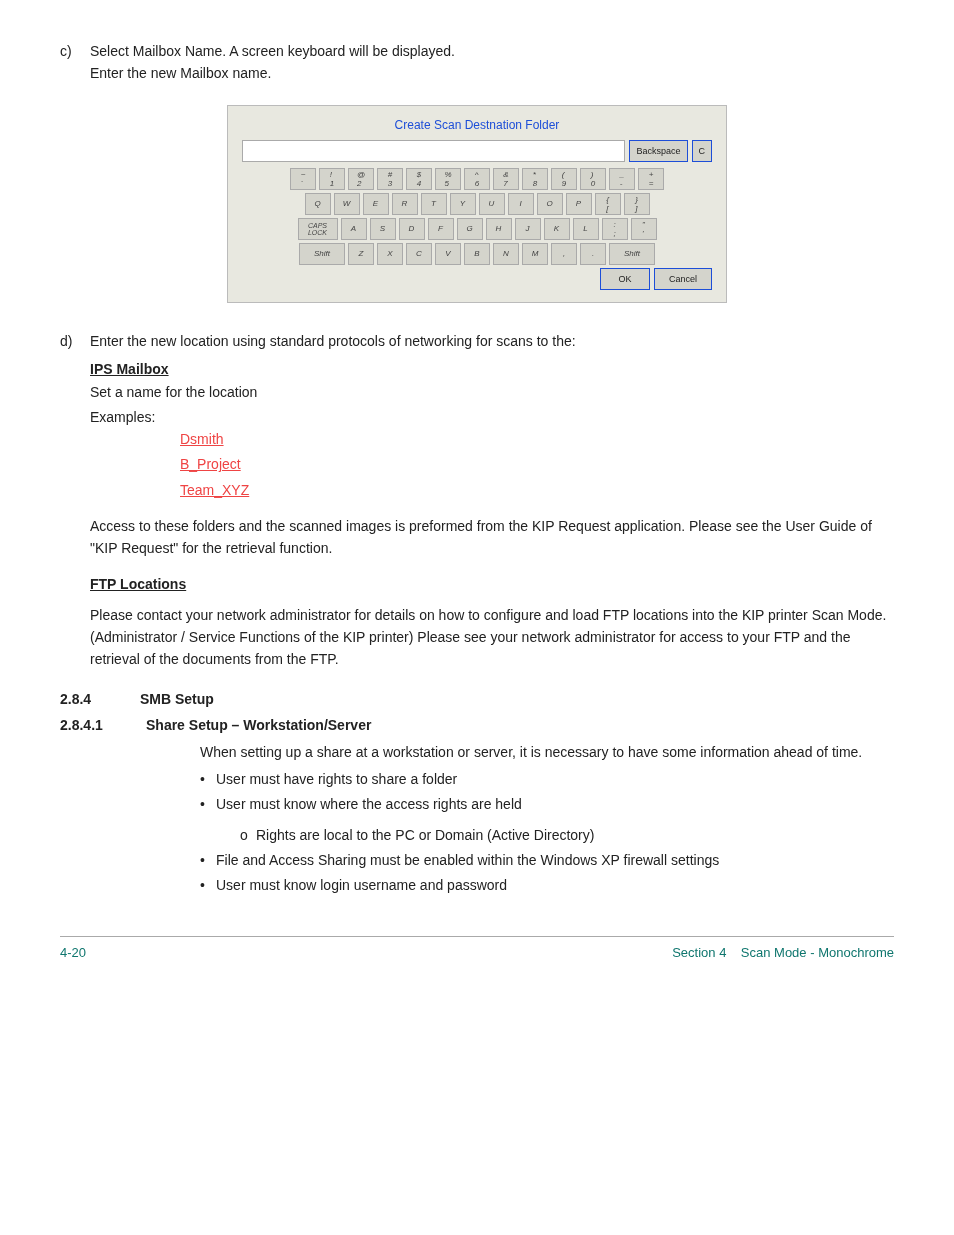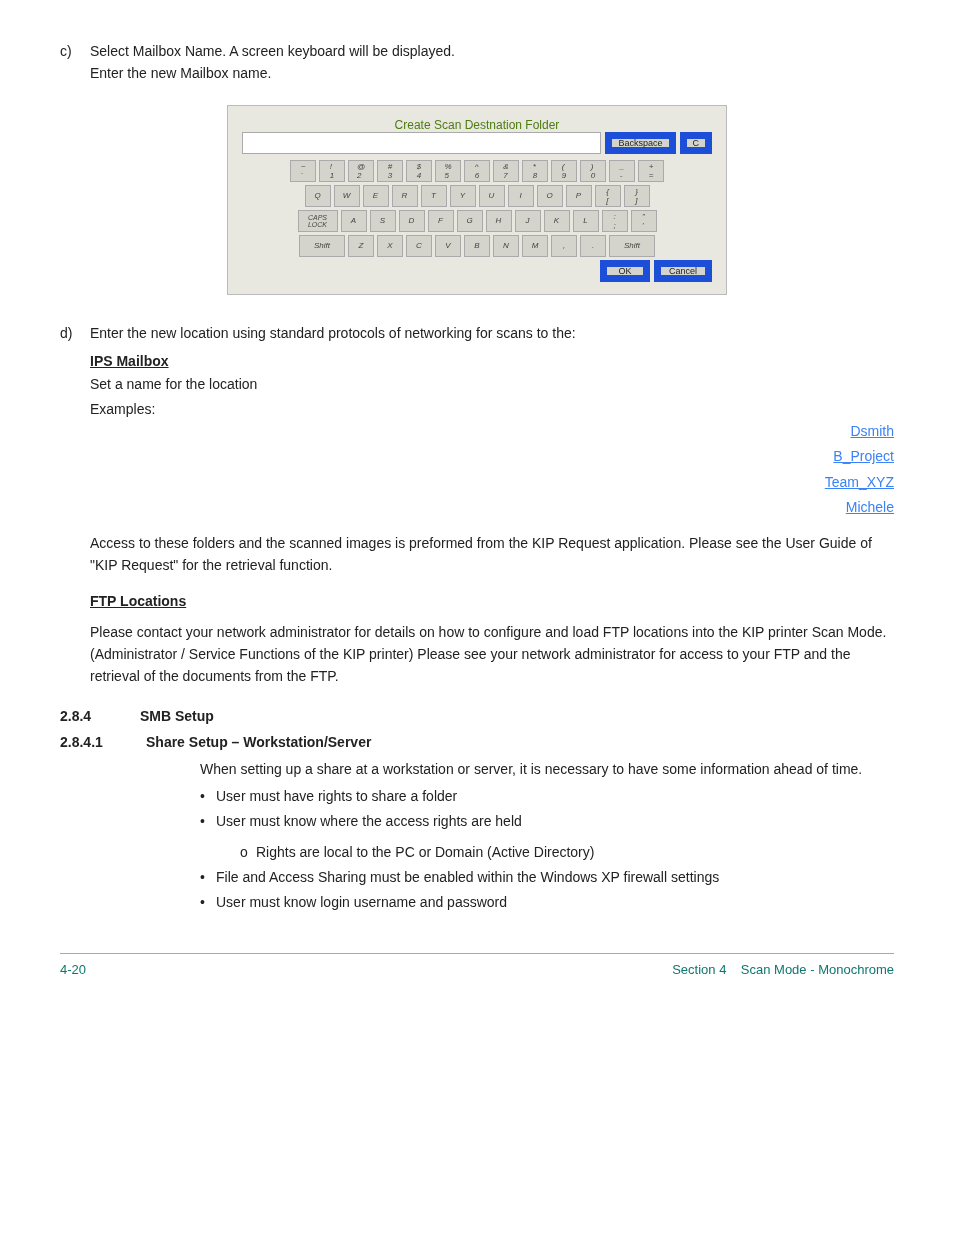--- a/index.html
+++ b/index.html
@@ -43,39 +43,40 @@
     .keyboard-box {
       background: #e8e8e0;
       border: 1px solid #bbb;
       padding: 12px 14px;
       width: 500px;
     }
 
     .keyboard-title {
       text-align: center;
       font-size: 12px;
-      color: #4d7c0f;
+      margin-bottom: 8px;
+      color: #1d4ed8;
     }
 
     .kb-input-row {
       display: flex;
       gap: 4px;
       margin-bottom: 6px;
     }
 
     .kb-input {
       flex: 1;
       height: 22px;
       background: #fff;
       border: 1px solid #aaa;
     }
 
     .kb-btn {
       background: #d4d4cc;
-      border: 7px solid #1d4ed8;
+      border: 1px solid #1d4ed8;
       font-size: 9px;
       padding: 2px 6px;
       height: 22px;
       display: flex;
       align-items: center;
       justify-content: center;
       cursor: pointer;
       white-space: nowrap;
     }
 
@@ -143,25 +144,24 @@
     .section-body {
       line-height: 1.6;
       margin-bottom: 6px;
     }
 
     .examples-label {
       margin-bottom: 2px;
     }
 
     .example-link {
-      color: #3b82f6;
+      color: #ef4444;
       display: block;
       margin-left: 30px;
       line-height: 1.8;
-      text-align: right;
     }
 
     .paragraph-text {
       line-height: 1.6;
       margin-top: 12px;
       margin-bottom: 16px;
     }
 
     
     .section-284 {
@@ -346,21 +346,20 @@
     </div>
 
     <div class="indented-content">
       <div class="section-heading">IPS Mailbox</div>
       <div class="section-body">Set a name for the location</div>
       <div class="examples-label">Examples:</div>
       <div class="indented-content2">
         <a class="example-link" href="#">Dsmith</a>
         <a class="example-link" href="#">B_Project</a>
         <a class="example-link" href="#">Team_XYZ</a>
-        <a class="example-link" href="#">Michele</a>
       </div>
       <p class="paragraph-text">Access to these folders and the scanned images is preformed from the KIP Request application. Please see the User Guide of "KIP Request" for the retrieval function.</p>
     </div>
 
     <div class="indented-content">
       <div class="section-heading">FTP Locations</div>
       <p class="paragraph-text">Please contact your network administrator for details on how to configure and load FTP locations into the KIP printer Scan Mode. (Administrator / Service Functions of the KIP printer) Please see your network administrator for access to your FTP and the retrieval of the documents from the FTP.</p>
     </div>
   </div>
 

